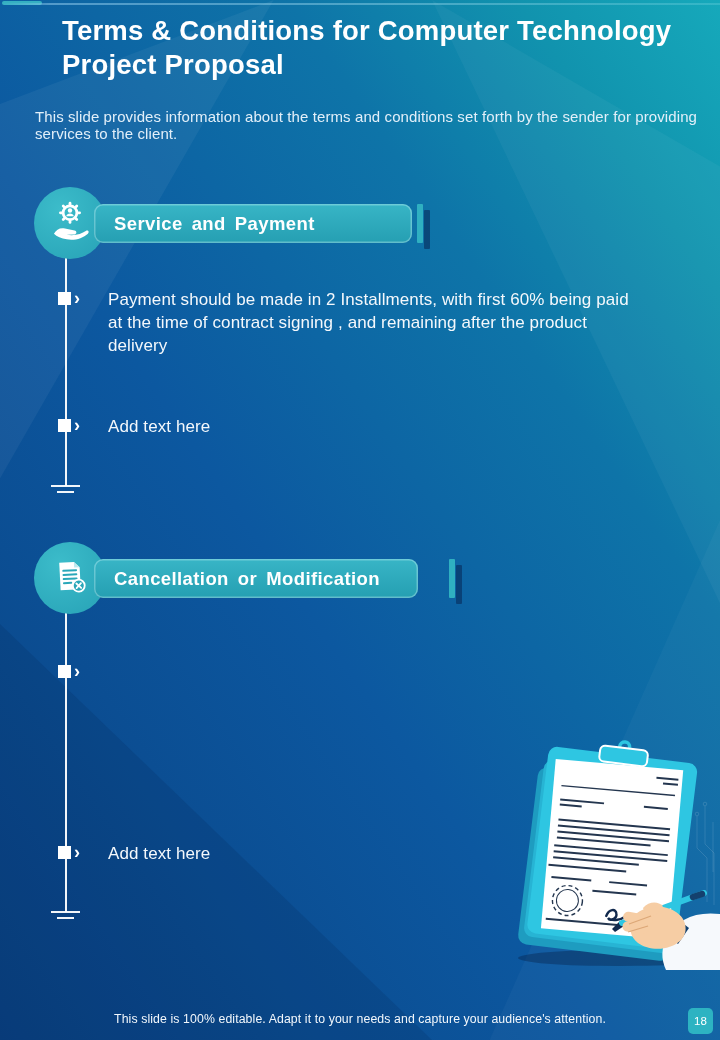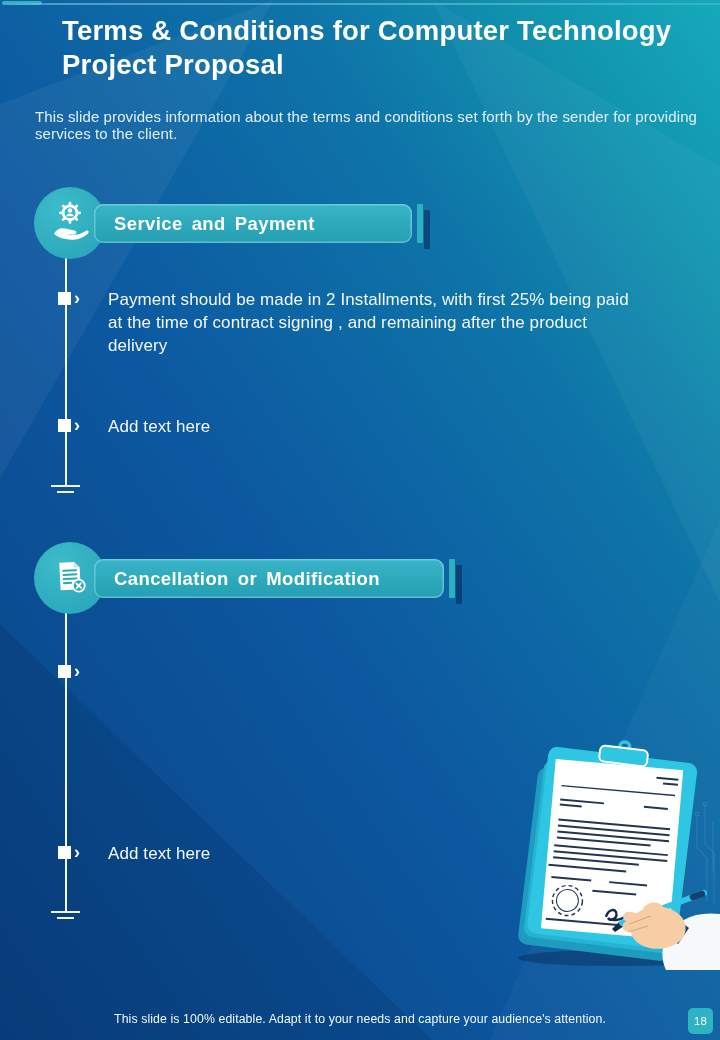--- a/index.html
+++ b/index.html
@@ -27,21 +27,21 @@
     display:flex;align-items:center;justify-content:center;}
   .circle-1{left:34px;top:187px;}
   .circle-2{left:34px;top:542px;}
 
   .banner{position:absolute;height:39px;border-radius:9px;
     background:linear-gradient(180deg,#38b5c6,#259fb2);
     box-shadow:inset 0 0 0 1.5px rgba(210,245,250,.35);
     color:#fff;font-weight:bold;font-size:18.5px;line-height:39px;
     padding-left:20px;letter-spacing:.4px;word-spacing:3.5px;box-sizing:border-box;}
   .banner-1{left:94px;top:204px;width:318px;}
-  .banner-2{left:94px;top:559px;width:350px;}
+  .banner-2{left:94px;top:559px;width:324px;}
   .strip{position:absolute;width:6px;height:39px;background:#2fb0c1;border-radius:1px;}
   .strip-1{left:417px;top:204px;}
   .strip-2{left:449px;top:559px;}
   .strip-shadow{position:absolute;width:6px;height:39px;background:rgba(8,38,84,.55);border-radius:1px;}
   .strip-shadow-1{left:424px;top:210px;}
   .strip-shadow-2{left:456px;top:565px;}
 
   .vline{position:absolute;left:65px;width:2px;background:rgba(255,255,255,.95);}
   .vline-1{top:257px;height:229px;}
   .vline-2{top:612px;height:300px;}
@@ -108,21 +108,21 @@
         <path d="M6.5 38 c2.5-5 7-7 12-5.8 l10.5 2.2 c2.8 .6 2.6 4 -.3 4.2 l-8.5 .4 c9 1.4 16.5 -.8 21 -4 c2.2-1.6 4.4 .8 2.3 2.8 c-5.5 5 -14.5 7.8 -23 6.2 c-6-1.1 -11-2.4 -14-6 z" fill="#ffffff"></path>
       </svg>
     </span>
   </div>
   <div class="banner banner-1">Service and Payment</div>
   <div class="strip-shadow strip-shadow-1"></div>
   <div class="strip strip-1"></div>
 
   <div class="marker m1"></div>
   <div class="chev c1">›</div>
-  <div class="bullet-text bt1">Payment should be made in 2 Installments, with first 25% being paid at the time of contract signing , and remaining after the product delivery</div>
+  <div class="bullet-text bt1">Payment should be made in 2 Installments, with first 60% being paid at the time of contract signing , and remaining after the product delivery</div>
 
   <div class="marker m2"></div>
   <div class="chev c2">›</div>
   <div class="bullet-text bt2">Add text here</div>
 
   <div class="vline vline-2"></div>
   <div class="cap-long cap2a"></div>
   <div class="cap-short cap2b"></div>
 
   <div class="circle circle-2">

